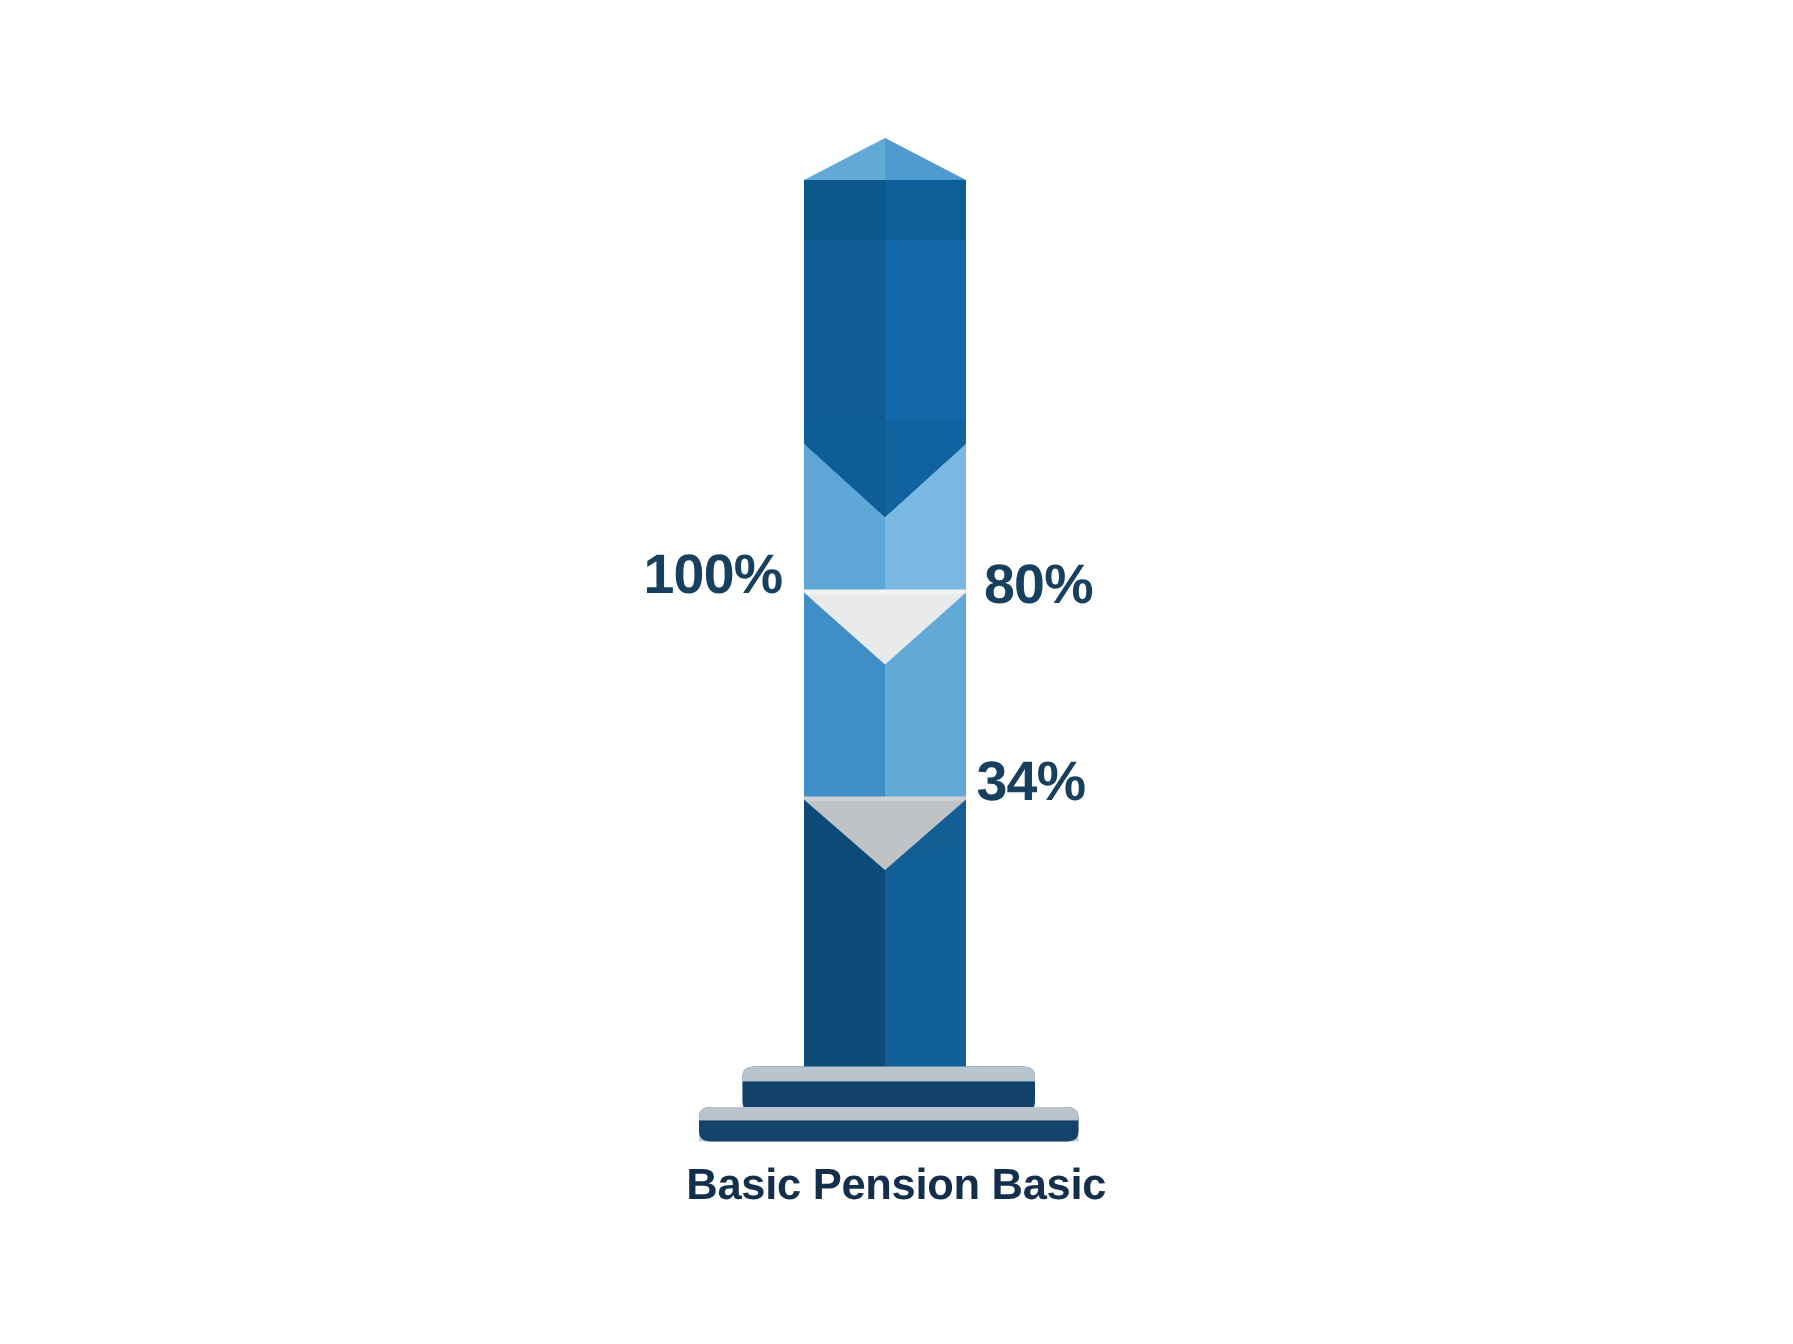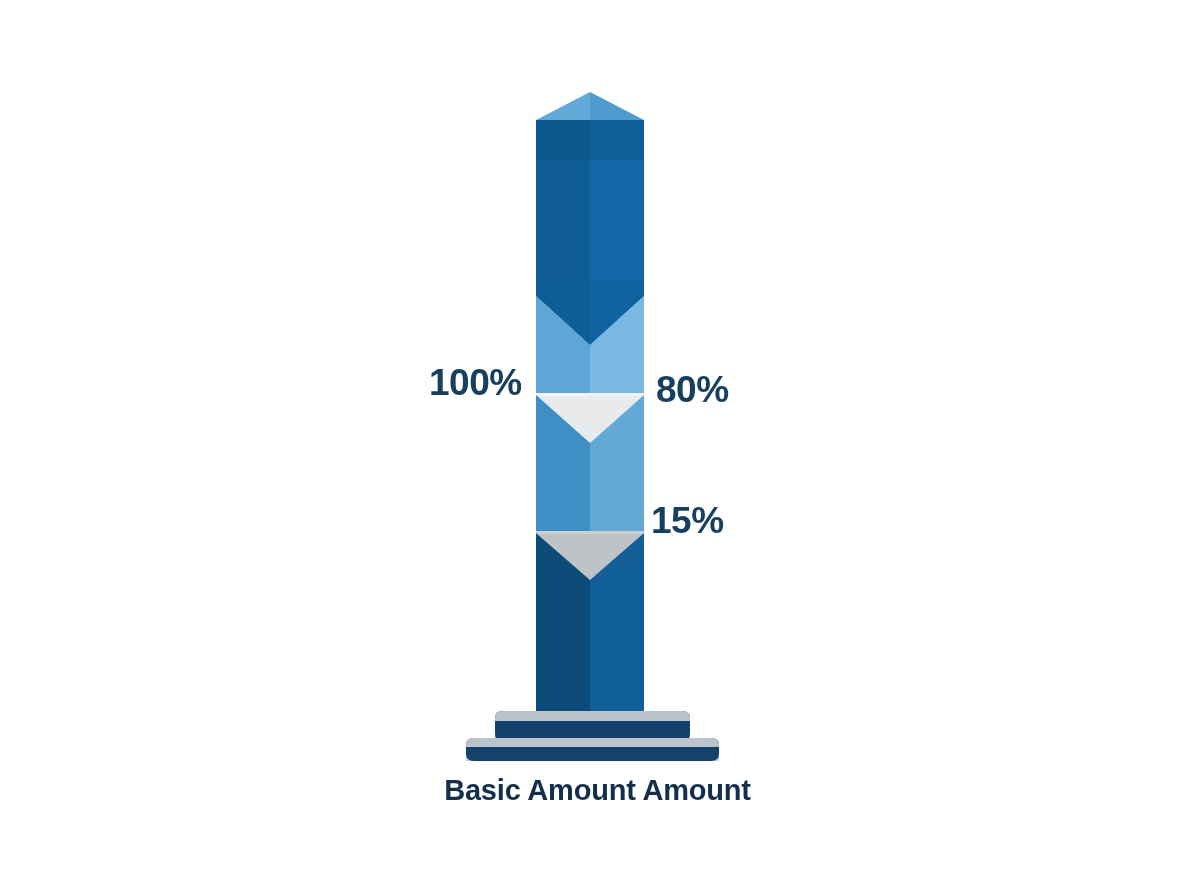--- a/index.html
+++ b/index.html
@@ -115,17 +115,17 @@
       <path d="M 466 745 Q 466 738 474 738 L 711 738 Q 719 738 719 745 L 719 747 L 466 747 Z" fill="#b9c4cc"></path>
       <rect x="466" y="747" width="253" height="14" fill="#0f3b61" opacity="0.25"></rect>
     </g>
 
   </svg>
 
   <div class="pct-label" id="label-100">100%</div>
 
   <div class="pct-label" id="label-80">80%</div>
 
-  <div class="pct-label" id="label-60">15%</div>
+  <div class="pct-label" id="label-60">34%</div>
 
-  <div id="caption">Basic Amount Amount</div>
+  <div id="caption">Basic Pension Basic</div>
 
 </div>
 
 </body></html>

